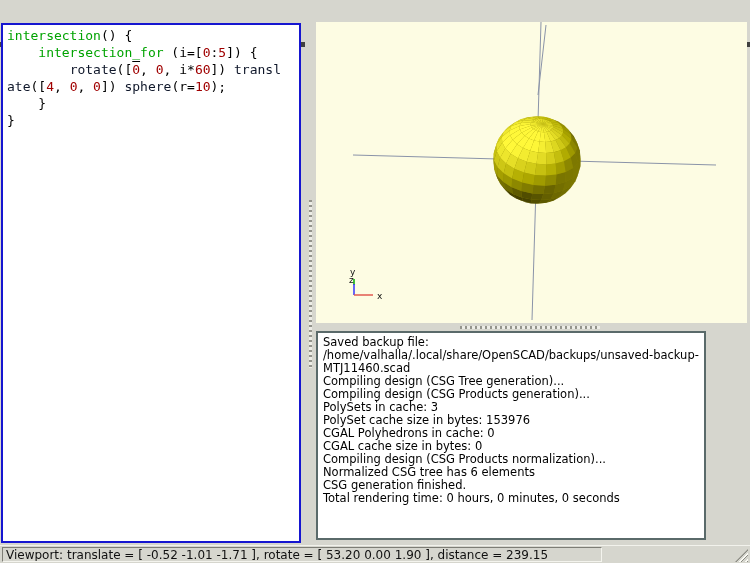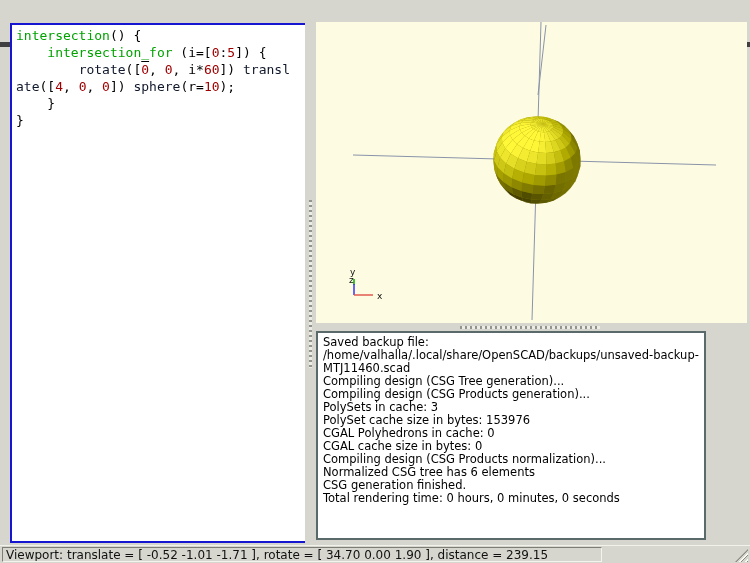--- a/index.html
+++ b/index.html
@@ -13,21 +13,21 @@
   .menubar{
     position:absolute;left:0;top:0;width:750px;height:27px;
     background:#d6d6ce;border-bottom:5px solid #404040;
     display:flex;align-items:center;padding-left:6px;box-sizing:border-box;
     font-size:13px;color:#000;margin-top:20px;
   }
   .menu-item{padding:2px 7px;margin-right:5px;cursor:default;}
   .menu-item u{text-decoration:underline;}
   
   .editor{
-    position:absolute;left:10px;top:23px;width:300px;height:520px;
+    position:absolute;left:1px;top:23px;width:300px;height:520px;
     box-sizing:border-box;background:#ffffff;border:2px solid #1616d0;
     overflow:hidden;
   }
   .code-area{
     position:absolute;left:4px;top:2px;right:2px;bottom:2px;
     font-family:"DejaVu Sans Mono","Liberation Mono",monospace;
     font-size:13px;line-height:17px;white-space:pre;color:#000;
   }
   .tok-g{color:#00a300;}
   .tok-b{color:#0f172a;}
@@ -278,15 +278,15 @@
 PolySet cache size in bytes: 153976
 CGAL Polyhedrons in cache: 0
 CGAL cache size in bytes: 0
 Compiling design (CSG Products normalization)...
 Normalized CSG tree has 6 elements
 CSG generation finished.
 Total rendering time: 0 hours, 0 minutes, 0 seconds</div>
 </div>
 
 <div class="statusbar">
-  <div class="status-box">Viewport: translate = [ -0.52 -1.01 -1.71 ], rotate = [ 34.70 0.00 1.90 ], distance = 239.15</div>
+  <div class="status-box">Viewport: translate = [ -0.52 -1.01 -1.71 ], rotate = [ 53.20 0.00 1.90 ], distance = 239.15</div>
   <div class="resize-grip"></div>
 </div>
 
 </body></html>

